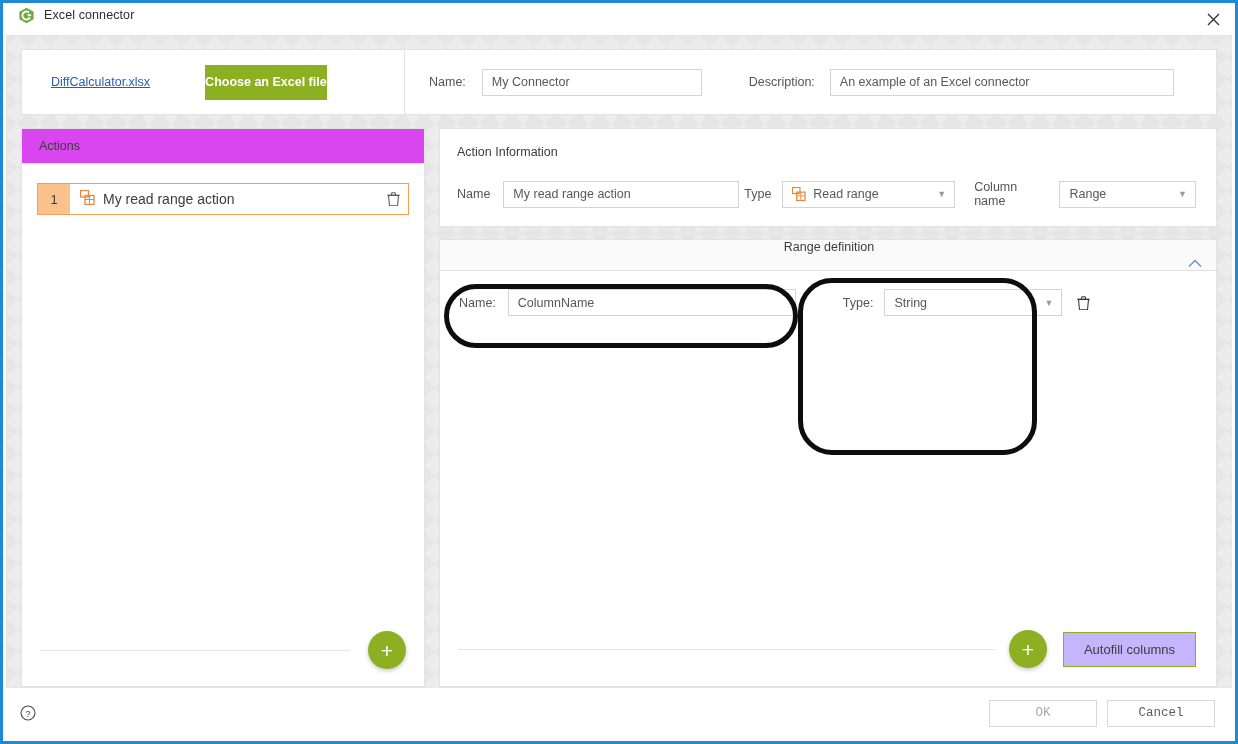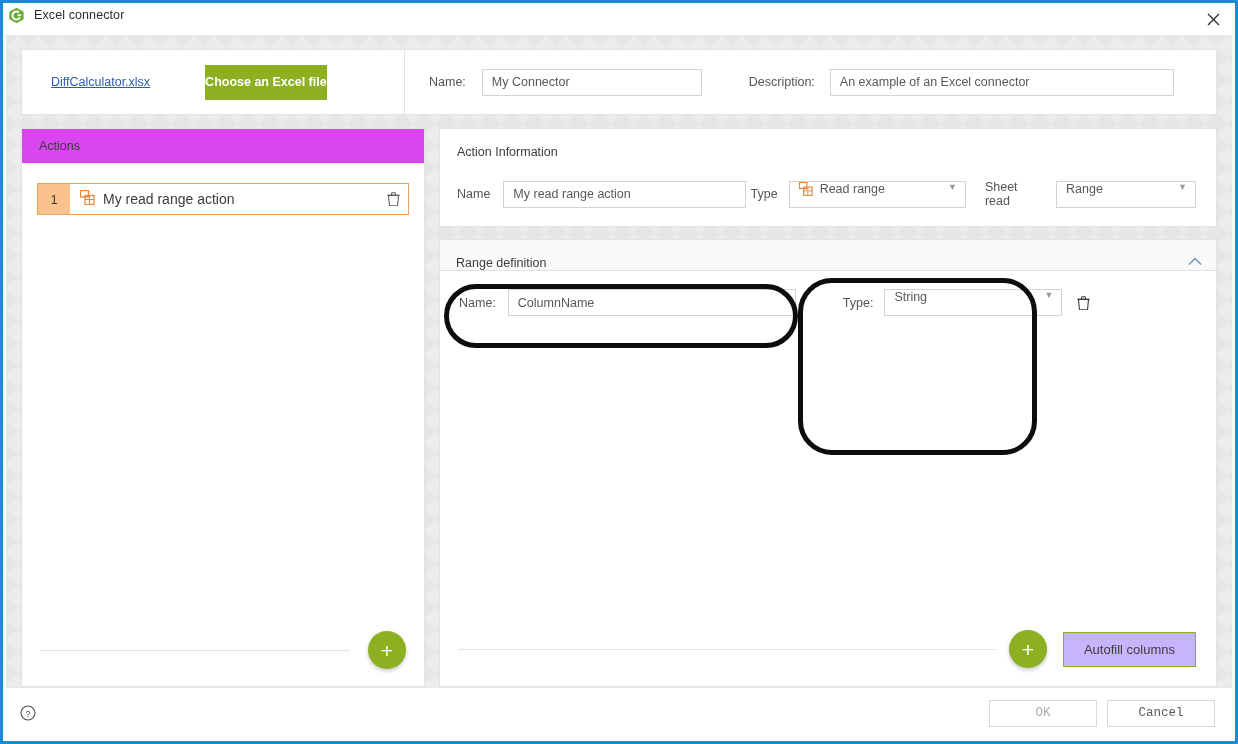--- a/index.html
+++ b/index.html
@@ -14,21 +14,21 @@
     border: 3px solid #1e8ad6;
     position: relative;
   }
 
   
   #titlebar {
     height: 24px;
     background: #ffffff;
     display: flex;
     align-items: center;
-    padding: 0 0 0 5px;
+    padding: 0 0 0 15px;
     position: relative;
     flex-shrink: 0;
   }
   #app-icon { width: 17px; height: 17px; flex-shrink: 0; }
   #title-text {
     font-size: 12.5px;
     color: #2c2c2c;
     margin-left: 9px;
     letter-spacing: .1px;
   }
@@ -230,21 +230,21 @@
     align-items: center;
   }
   #ai-name-label { font-size:12.5px; color:#555; }
   #ai-name-input { width: 246px; margin-left: 13px; }
   #ai-type-label { font-size:12.5px; color:#555; margin-left: 5px; text-align: right; }
   .select-box {
     border: 1px solid #d4d4d4;
     background: #fff;
     height: 27px;
     display: flex;
-    align-items: flex-start;
+    align-items: center;
     padding: 0 8px 0 9px;
     font-size: 12.5px;
     color: #585858;
     cursor: pointer;
     position: relative;
     white-space: nowrap;
   }
   .select-box .caret {
     margin-left: auto;
     color: #9a9a9a;
@@ -254,23 +254,24 @@
   #ai-type-select { width: 180px; margin-left: 11px; gap: 7px; }
   #ai-sheet-label { font-size:12.5px; color:#555; margin-left: 19px; }
   #ai-sheet-select { width: 142px; margin-left: 11px; }
 
   .accordion {
     margin-top: 12px;
     background: #fafafa;
     border: 1px solid #e2e2e2;
     height: 32px;
     display: flex;
-    align-items: flex-end;
+    align-items: center;
     padding: 0 14px 0 16px;
     cursor: pointer;
+    flex-direction: column;
   }
   .accordion-title { font-size: 12.5px; color: #3c3c3c; }
   .accordion-chevron { margin-left: auto; color: #6c8ebf; }
 
   #column-card {
     flex: 1;
     background: #fff;
     border: 1px solid #e2e2e2;
     border-top: none;
     position: relative;
@@ -427,21 +428,21 @@
               <svg width="14" height="14" viewBox="0 0 15 15" style="display:block">
                 <rect x="0.5" y="0.5" width="8" height="6.5" fill="none" stroke="#e8873c" stroke-width="1.3"></rect>
                 <rect x="5" y="5.5" width="9" height="9" fill="none" stroke="#e8873c" stroke-width="1.3"></rect>
                 <line x1="9.5" y1="5.5" x2="9.5" y2="14.5" stroke="#e8873c" stroke-width="1"></line>
                 <line x1="5" y1="9.5" x2="14" y2="9.5" stroke="#e8873c" stroke-width="1"></line>
               </svg>
             </span>
             <span>Read range</span>
             <span class="caret">▼</span>
           </div>
-          <span id="ai-sheet-label">Sheet read</span>
+          <span id="ai-sheet-label">Column name</span>
           <div id="ai-sheet-select" class="select-box">
             <span>Range</span>
             <span class="caret">▼</span>
           </div>
         </div>
       </div>
 
       <div class="accordion">
         <span class="accordion-title">Range definition</span>
         <span class="accordion-chevron">

